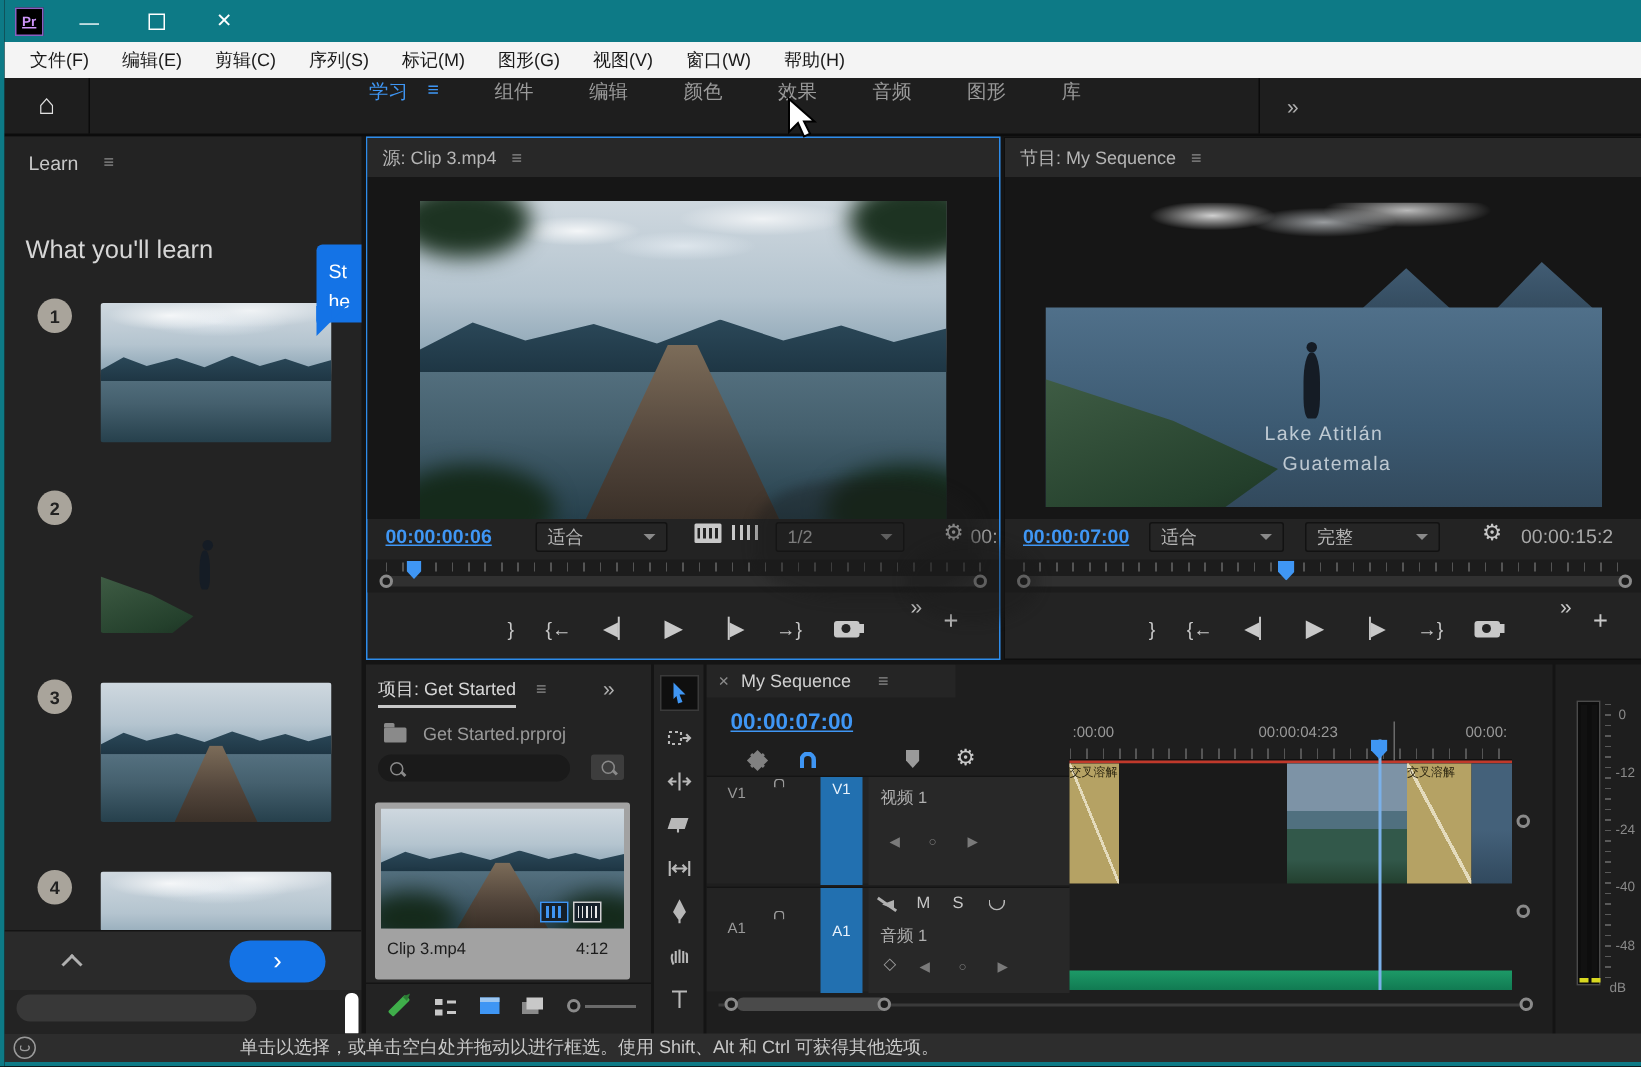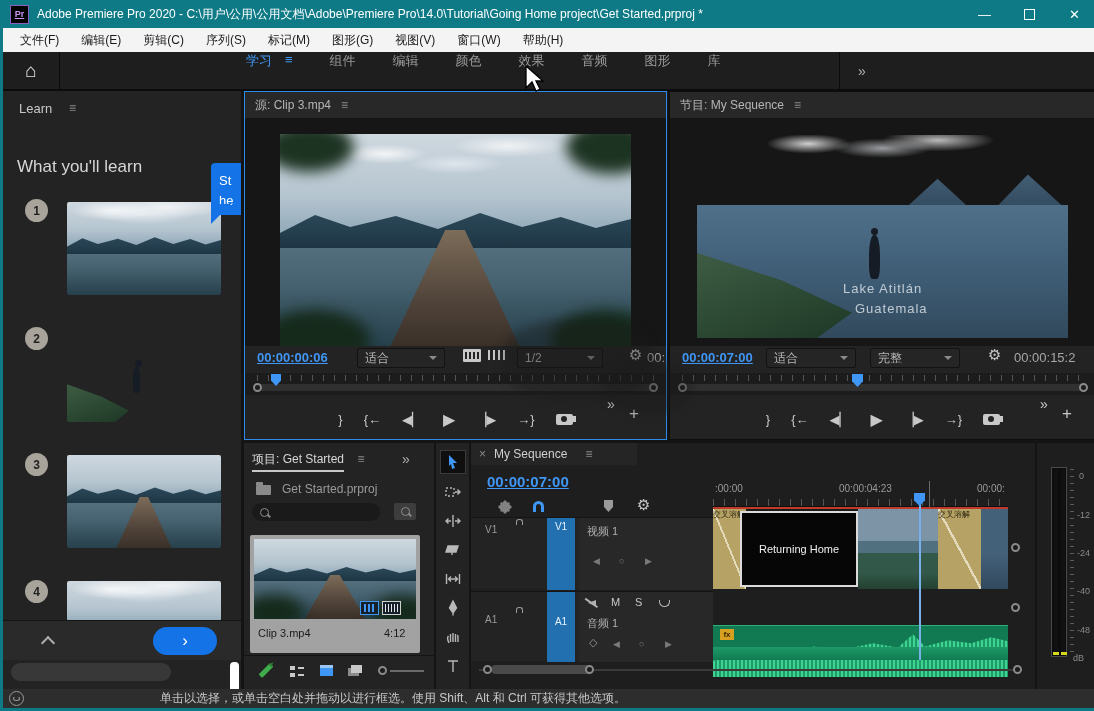--- a/index.html
+++ b/index.html
@@ -147,21 +147,20 @@
   .inkblob{background:rgba(25,25,25,.38);filter:blur(4px);}
   .cursor{pointer-events:none;z-index:99;}
 </style>
 </head>
 <body>
 
 <div id="app">
 
   <div class="r titlebar">
     <div class="prlogo">Pr</div>
-    <div class="wtitle">Adobe Premiere Pro 2020 - C:\用户\公用\公用文档\Adobe\Premiere Pro\14.0\Tutorial\Going Home project\Get Started.prproj *</div>
     <div class="wbtn">—</div>
     <div class="wbtn">
         <span class="maxbox"></span>
       </div>
     <div class="wbtn">✕</div>
   </div>
 
   <div class="r menubar">
     <span class="menuitem">文件(F)</span>
     <span class="menuitem">编辑(E)</span>
@@ -490,39 +489,27 @@
       <div class="r ticks" style="left:0;top:18px;width:295px;height:7px;"></div>
       <div class="r" style="left:216px;top:0;width:1px;height:26px;background:#6a6a6a;"></div>
     </div>
 
     <div class="r" style="left:242px;top:64px;width:295px;height:2px;background:#c0392b;"></div>
 
     <div class="r" style="left:242px;top:66px;width:295px;height:80px;background:#1a1a1a;">
       <div class="transclip" style="left:0;top:0;width:33px;height:80px;">
         <span>交叉溶解</span>
       </div>
-      <div class="r titleclip" style="left:27px;top:2px;width:118px;height:76px;">
-        <span>Returning Home</span>
-      </div>
       <div class="r vthumb1" style="left:145px;top:0;width:80px;height:80px;"></div>
       <div class="transclip" style="left:225px;top:0;width:43px;height:80px;">
         <span>交叉溶解</span>
       </div>
       <div class="r vthumb2" style="left:268px;top:0;width:27px;height:80px;"></div>
     </div>
 
-    <div class="r audioclip" style="left:242px;top:150px;width:295px;height:52px;">
-      <div class="wavefill"></div>
-      <div class="r fxbadge" style="left:7px;top:3px;">
-        <span>fx</span>
-      </div>
-      <div class="r lbadge" style="left:2px;top:22px;">
-        <span>L</span>
-      </div>
-    </div>
     <div class="r audiostrip" style="left:242px;top:204px;width:295px;height:13px;"></div>
 
     <div class="r playline" style="left:448px;top:50px;height:167px;"></div>
     <div class="r phead5" style="left:443px;top:50px;width:11px;height:13px;"></div>
 
     <div class="r knob" style="left:540px;top:100px;"></div>
     <div class="r knob" style="left:540px;top:160px;"></div>
 
     <div class="r" style="left:8px;top:226px;width:540px;height:2px;background:#3a3a3a;"></div>
     <div class="r" style="left:20px;top:222px;width:100px;height:9px;background:#4a4a4a;border-radius:5px;"></div>

